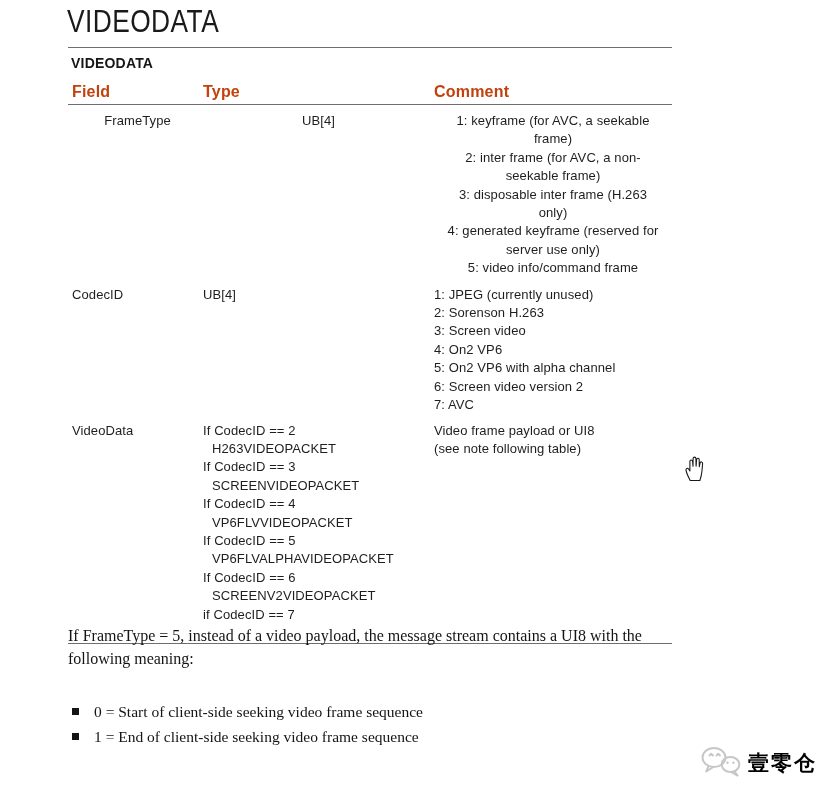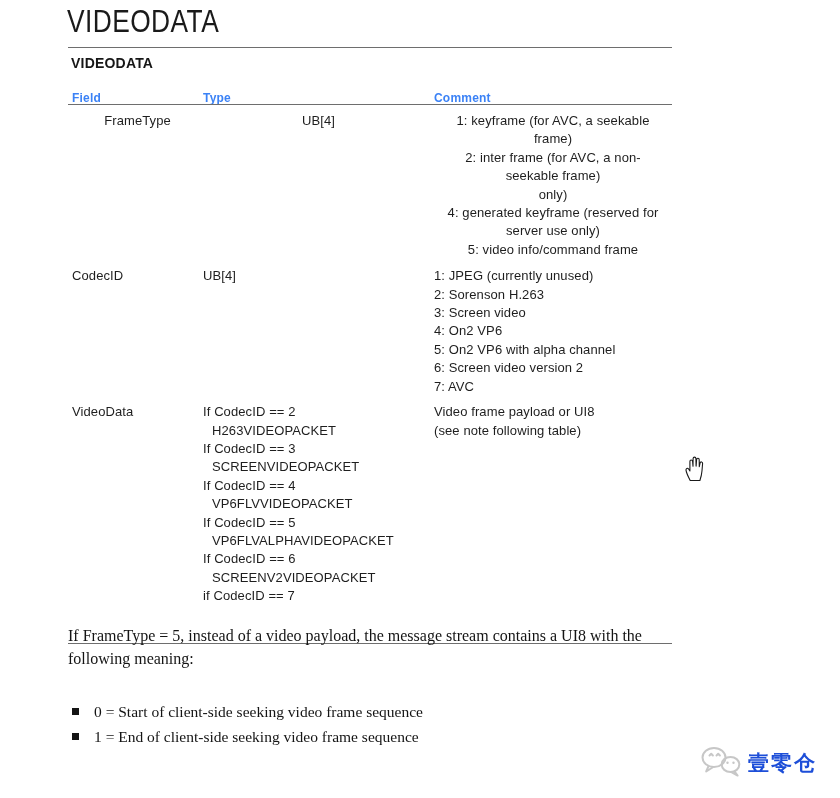--- a/index.html
+++ b/index.html
@@ -15,21 +15,21 @@
   .rule{ position:absolute; left:68px; width:604px; height:1px; background:#6e6e6e; }
   #rule-top{ top:47px; }
   #rule-head{ top:104px; }
   #rule-bottom{ top:643px; }
 
   .tbl-caption{
     position:absolute; left:71px; top:55px;
     font-size:14px; font-weight:700; color:#161616; letter-spacing:0.2px;
   }
   .col-headers{ position:absolute; left:68px; top:83px; width:604px; }
-  .col-h{ position:absolute; top:8px; font-size:12px; font-weight:700; color:#3b82f6; letter-spacing:0.2px; }
+  .col-h{ position:absolute; top:0; font-size:16px; font-weight:700; color:#c2410c; letter-spacing:0.2px; }
   #col-h-field{ left:4px; }
   #col-h-type{ left:135px; }
   #col-h-comment{ left:366px; }
 
   .tbl-body{ position:absolute; left:68px; top:112px; width:604px; }
   .tbl-row{ display:grid; grid-template-columns:135px 231px 238px; align-items:start; }
   .tbl-row.r1{ margin-bottom:8px;text-align:center; }
   .tbl-row.r2{ margin-bottom:7px; }
   .cell{ font-size:13px; line-height:18.4px; color:#1e1e1e; letter-spacing:0.1px; }
   .cell-field{ padding-left:4px; }
@@ -49,21 +49,21 @@
   }
   .bullet-text{
     font-family:"Liberation Serif", serif; font-size:15.5px; color:#141414;
   }
 
   .hand-cursor{ position:absolute; left:683px; top:454px; width:23px; height:28px; }
 
   .watermark{ position:absolute; left:698px; top:743px; height:40px; display:flex; align-items:center; }
   .wm-icon{ width:46px; height:38px; }
   .wm-text{
-    font-size:21px; font-weight:700; color:#1d4ed8; letter-spacing:2px;
+    font-size:21px; font-weight:700; color:#000000; letter-spacing:2px;
     margin-left:4px; white-space:nowrap;
   }
 </style>
 </head>
 <body>
 
 <div id="page">
 
   <div class="doc-title">VIDEODATA</div>
 
@@ -86,20 +86,21 @@
         <div class="line">FrameType</div>
       </div>
       <div class="cell">
         <div class="line">UB[4]</div>
       </div>
       <div class="cell">
         <div class="line">1: keyframe (for AVC, a seekable</div>
         <div class="line">frame)</div>
         <div class="line">2: inter frame (for AVC, a non-</div>
         <div class="line">seekable frame)</div>
+        <div class="line">3: disposable inter frame (H.263</div>
         <div class="line">only)</div>
         <div class="line">4: generated keyframe (reserved for</div>
         <div class="line">server use only)</div>
         <div class="line">5: video info/command frame</div>
       </div>
     </div>
 
     <div class="tbl-row r2">
       <div class="cell cell-field">
         <div class="line">CodecID</div>

